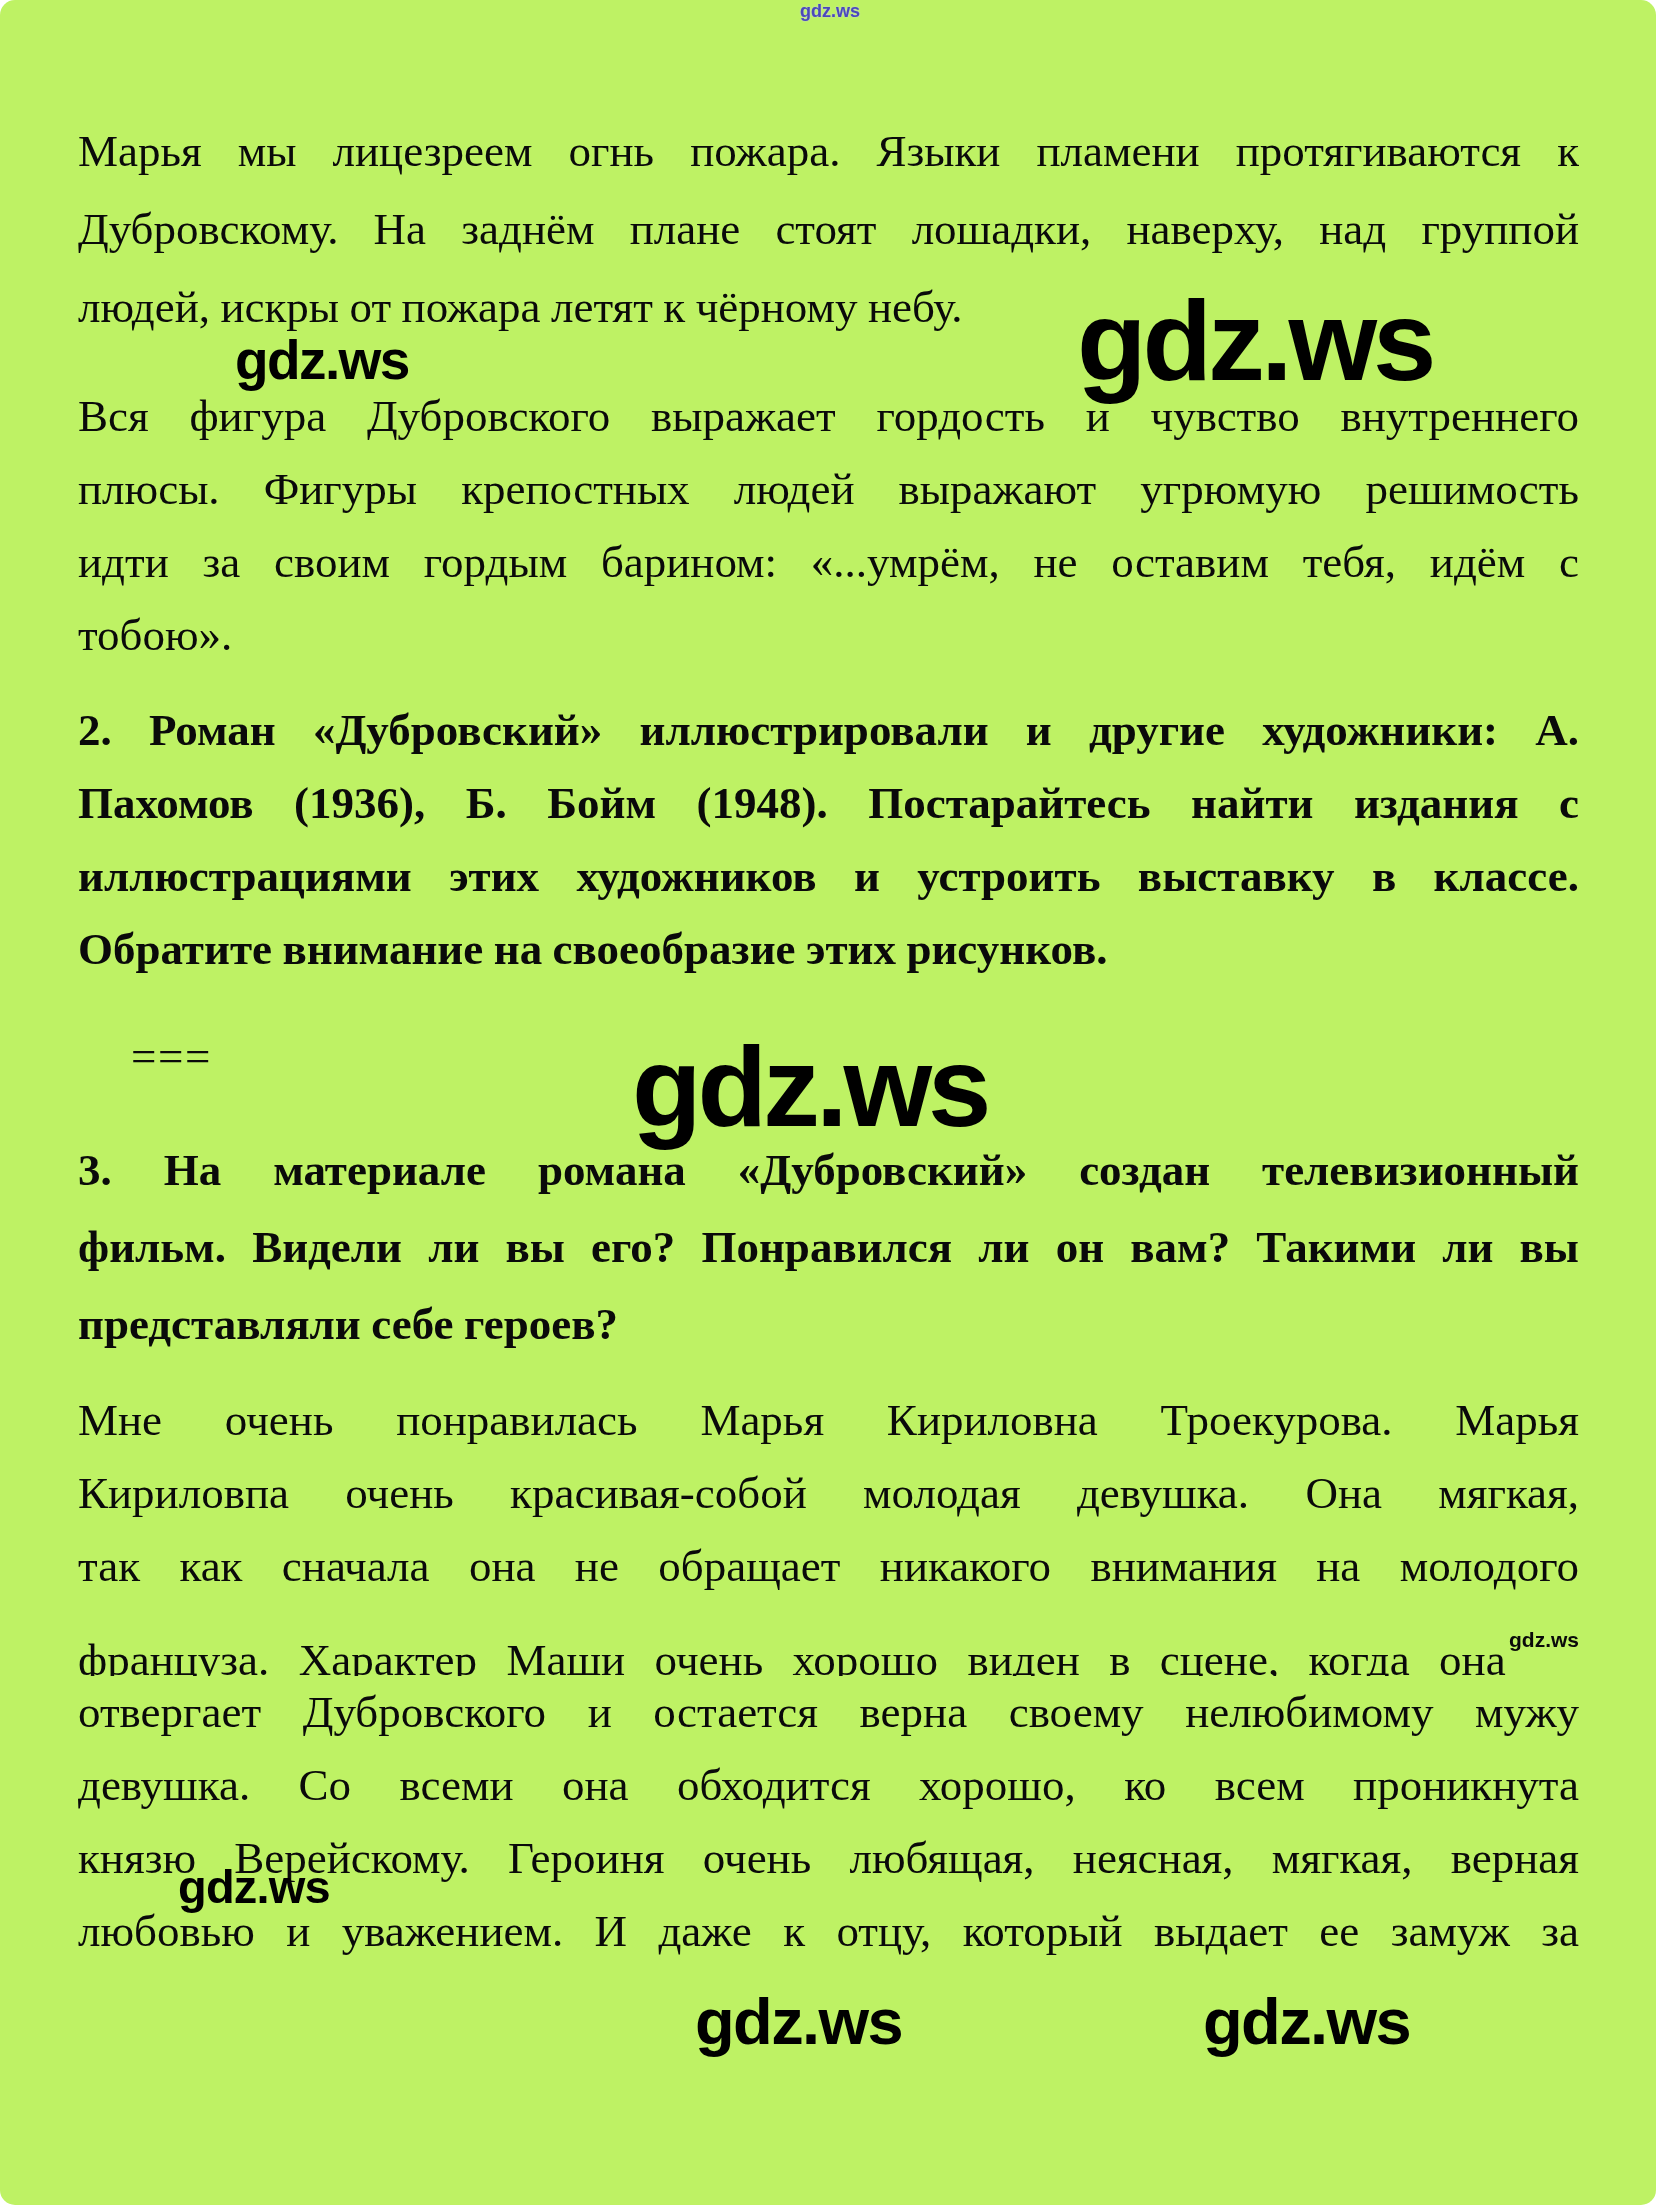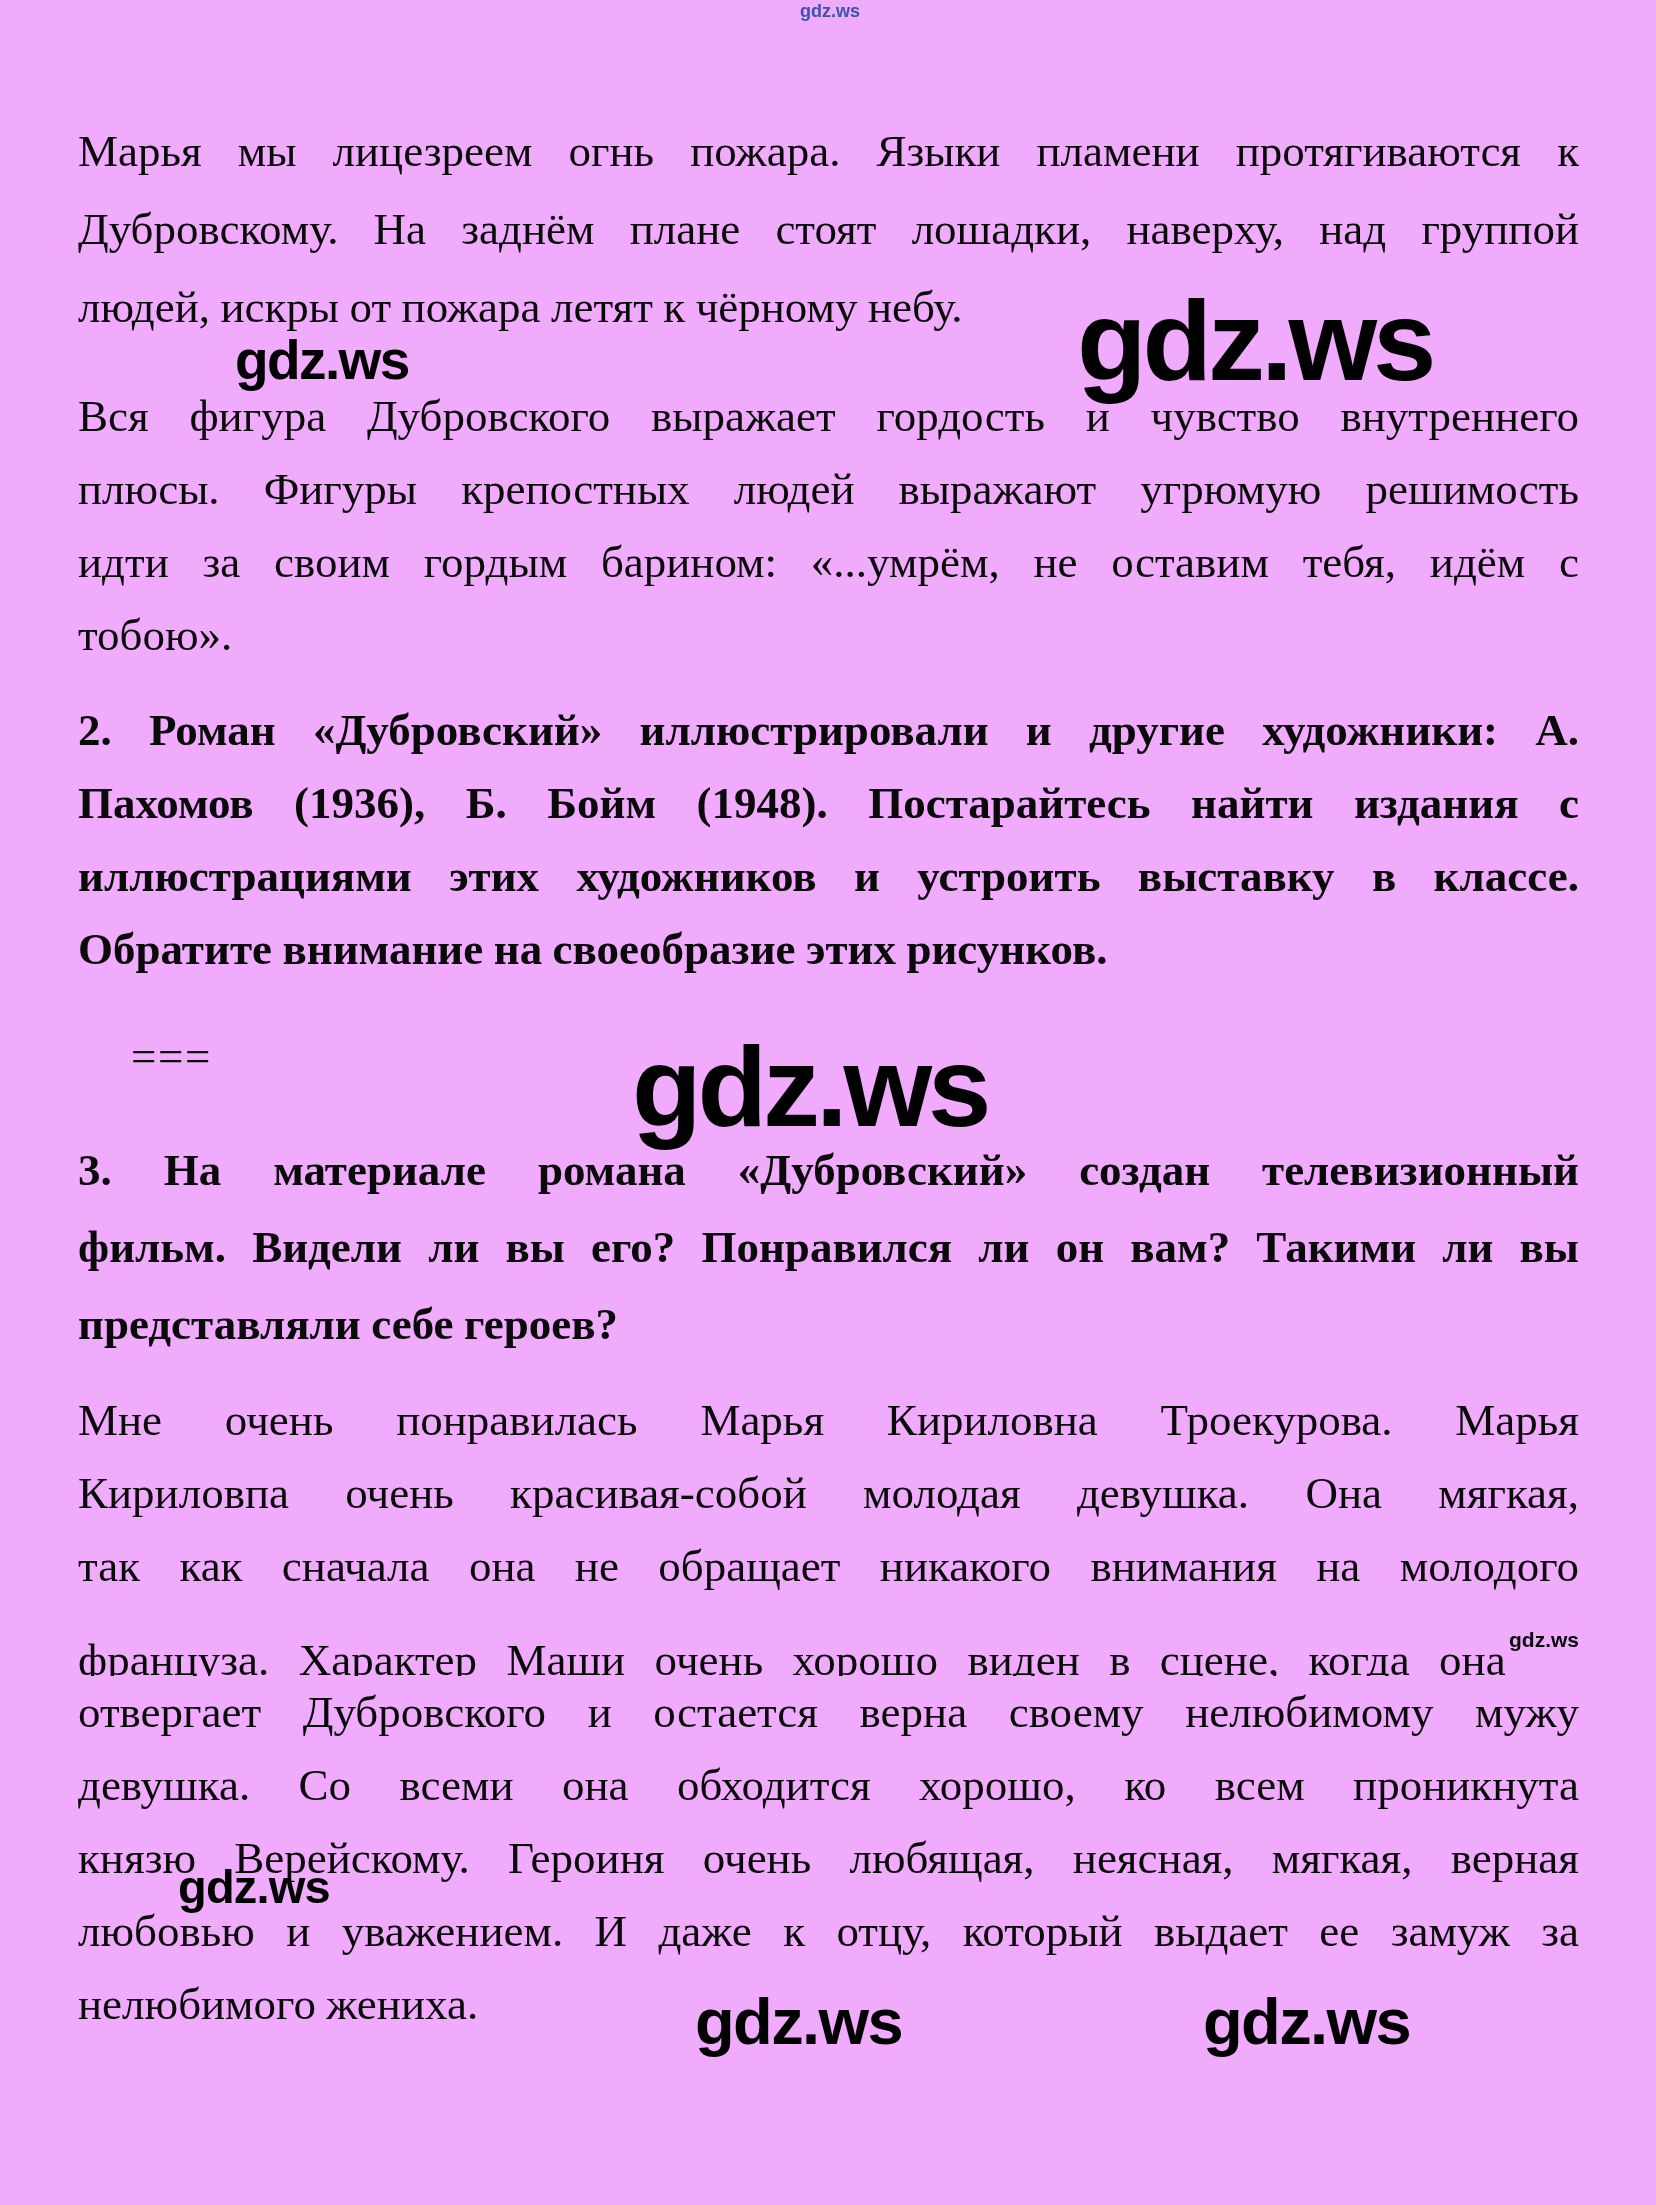--- a/index.html
+++ b/index.html
@@ -1,22 +1,23 @@
 <!DOCTYPE html>
 <html style="font-size:13px"><head>
 <meta charset="utf-8">
 <style>
   html,body { margin:0; padding:0; background:#ffffff; }
   .page {
     position:relative;
     width:1656px; height:2205px;
-    background:#f0abfc;
+    background:#bef264;
     color:#0a0a0a;
     font-family:"Liberation Serif", serif;
     overflow:hidden;
+    border-radius:15px;
   }
   .block {
     position:absolute;
     left:78px;
     width:1501px;
   }
   .reg  { font-size:45px; font-weight:normal; }
   .bold { font-size:45px; font-weight:bold; }
   .line {
     text-align:justify;
@@ -108,21 +109,20 @@
     <div class="line">Мне очень понравилась Марья Кириловна Троекурова. Марья</div>
     <div class="line">Кириловпа очень красивая-собой молодая девушка. Она мягкая,</div>
     <div class="line">так как сначала она не обращает никакого внимания на молодого</div>
     <div class="line">
       <span>француза. Характер Маши очень хорошо виден в сцене, когда она</span><span class="supwm">gdz.ws</span>
     </div>
     <div class="line">отвергает Дубровского и остается верна своему нелюбимому мужу</div>
     <div class="line">девушка. Со всеми она обходится хорошо, ко всем проникнута</div>
     <div class="line">князю Верейскому. Героиня очень любящая, неясная, мягкая, верная</div>
     <div class="line">любовью и уважением. И даже к отцу, который выдает ее замуж за</div>
-    <div class="line short">нелюбимого жениха.</div>
   </div>
 
   <span class="wm wm-mid-left">gdz.ws</span>
   <span class="wm wm-bottom-center">gdz.ws</span>
   <span class="wm wm-bottom-right">gdz.ws</span>
 
 </div>
 
 
 </body></html>

